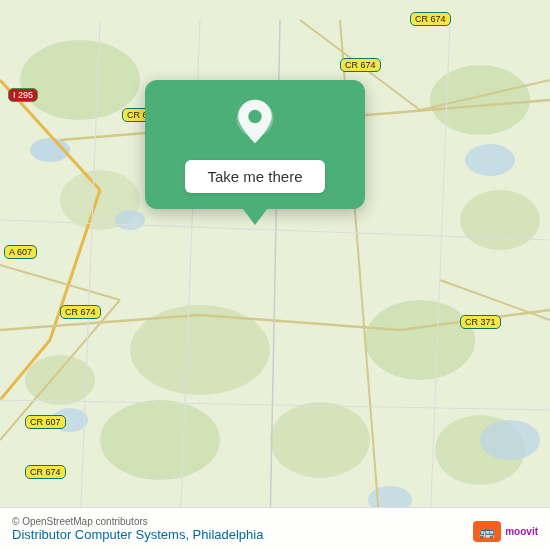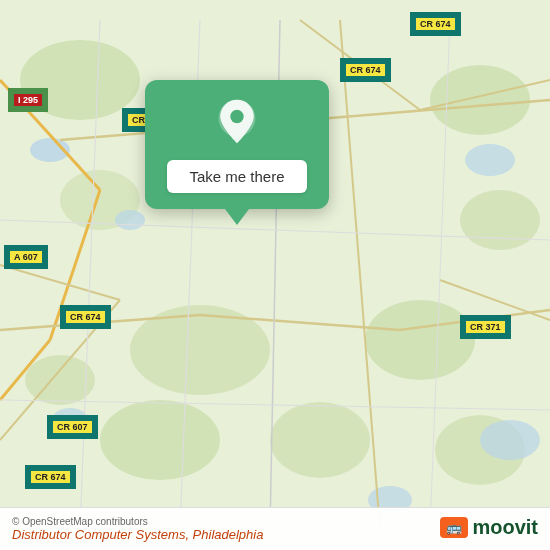--- a/index.html
+++ b/index.html
@@ -19,21 +19,21 @@
       position: absolute;
       top: 0; left: 0;
       width: 100%; height: 100%;
     }
 
     
     #popup-overlay {
       position: absolute;
       top: 80px;
       left: 145px;
-      width: 184px;
+      width: 220px;
       background: #4caf78;
       border-radius: 12px;
       display: flex;
       flex-direction: column;
       align-items: center;
       padding: 18px 20px 16px 20px;
       box-shadow: 0 4px 16px rgba(0,0,0,0.25);
       z-index: 10;
     }
 
@@ -69,72 +69,71 @@
 
     
     #bottom-bar {
       position: absolute;
       bottom: 0;
       left: 0;
       width: 100%;
       background: rgba(255,255,255,0.95);
       padding: 8px 12px 8px 12px;
       display: flex;
-      align-items: flex-start;
+      align-items: flex-end;
       justify-content: space-between;
       border-top: 1px solid #ddd;
       z-index: 20;
     }
 
     #bottom-left {
       display: flex;
       flex-direction: column;
     }
 
     #osm-credit {
       font-size: 10px;
       color: #666;
     }
 
     #location-label {
       font-size: 13px;
-      color: #c2410c;
+      color: #0369a1;
       font-weight: 400;
-      font-style: italic;
     }
 
     #moovit-logo {
       display: flex;
       align-items: center;
       gap: 4px;
     }
 
     .moovit-m {
       background: #f4611e;
       color: white;
       font-size: 13px;
       font-weight: bold;
       padding: 3px 6px;
       border-radius: 4px;
     }
 
     .moovit-text {
-      font-size: 20px;
+      font-size: 10px;
       font-weight: bold;
-      color: #14532d;
+      color: #a21caf;
     }
 
     
     .road-badge {
       position: absolute;
       background: #f5e642;
-      border: 6px solid #0f766e;
-      border-radius: 0;
+      border: 1px solid #0f766e;
+      border-radius: 5px;
       font-size: 9px;
-      font-weight: bold;
+      font-weight: normal;
       padding: 1px 4px;
       color: #222;
       z-index: 5;
     }
 
     .road-badge-green {
       background: #b91c1c;
       color: white;
       border-color: #4a904a;
     }
@@ -194,21 +193,21 @@
     <line x1="0" y1="380" x2="550" y2="390" stroke="#ddd" stroke-width="1"></line>
     <line x1="450" y1="0" x2="430" y2="510" stroke="#ddd" stroke-width="1"></line>
   </svg>
 
   <div class="road-badge road-badge-green" style="left:8px; top:88px;">I 295</div>
   <div class="road-badge" style="left:410px; top:12px;">CR 674</div>
   <div class="road-badge" style="left:122px; top:108px;">CR 603</div>
   <div class="road-badge" style="left:340px; top:58px;">CR 674</div>
   <div class="road-badge" style="left:4px; top:245px;">A 607</div>
   <div class="road-badge" style="left:60px; top:305px;">CR 674</div>
-  <div class="road-badge" style="left:25px; top:415px;margin-left:22px;">CR 607</div>
+  <div class="road-badge" style="left:25px; top:415px;">CR 607</div>
   <div class="road-badge" style="left:460px; top:315px;">CR 371</div>
   <div class="road-badge" style="left:25px; top:465px;">CR 674</div>
 
   <div id="popup-overlay">
 
     <svg class="pin-icon" viewBox="0 0 52 62" xmlns="http://www.w3.org/2000/svg">
       <circle cx="26" cy="24" r="22" fill="white" opacity="0.25"></circle>
       <path d="M26 2 C14.95 2 6 10.95 6 22 C6 34 26 54 26 54 C26 54 46 34 46 22 C46 10.95 37.05 2 26 2 Z" fill="white" opacity="0.9"></path>
       <circle cx="26" cy="22" r="8" fill="#4caf78"></circle>
     </svg>

